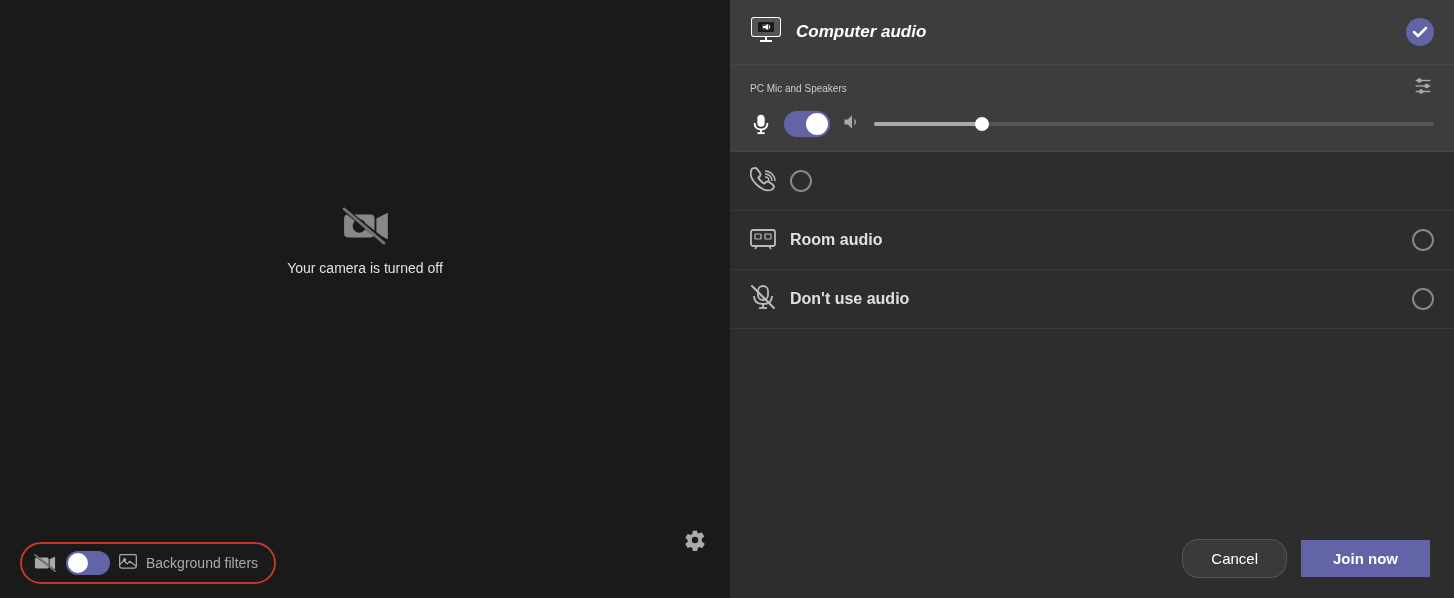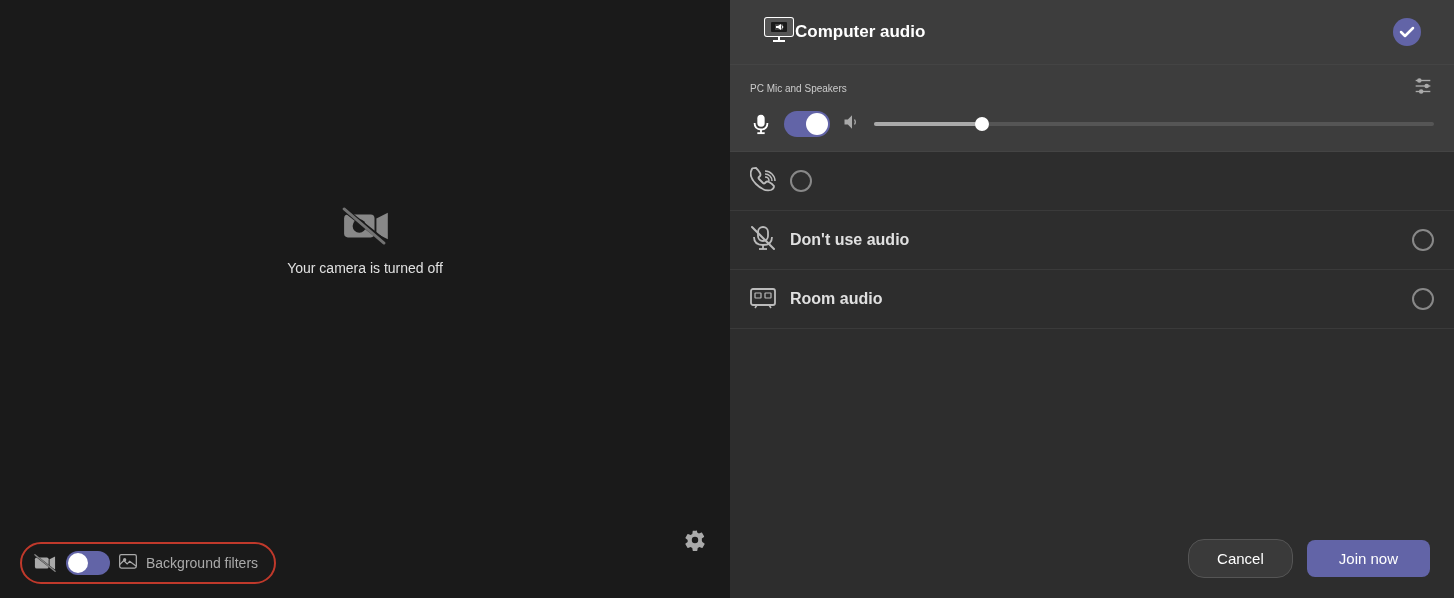--- a/index.html
+++ b/index.html
@@ -161,24 +161,26 @@
       height: 598px;
       background: #2d2d2d;
       display: flex;
       flex-direction: column;
       padding: 0;
     }
 
     
     .audio-option-selected {
       background: #3d3d3d;
-      padding: 14px 33px;
-      display: flex;
-      align-items: center;
+      padding: 14px 20px;
+      display: flex;
+      align-items: center;
+      gap: 14px;
       border-bottom: 1px solid #444;
+      font-style: italic;
     }
 
     .audio-option-selected .option-icon svg {
       width: 32px;
       height: 32px;
       fill: #fff;
     }
 
     .audio-option-selected .option-label {
       font-size: 17px;
@@ -350,24 +352,24 @@
       color: #fff;
       font-size: 15px;
       font-weight: 500;
       cursor: pointer;
     }
 
     .join-btn {
       padding: 10px 32px;
       background: #6264a7;
       border: none;
-      border-radius: 8px;
+      border-radius: 0;
       color: #fff;
       font-size: 15px;
-      font-weight: 400;
+      font-weight: 700;
       cursor: pointer;
     }
   </style>
 </head>
 <body>
 
 <div class="left-panel">
   <div class="camera-off-area">
     <div class="camera-off-icon">
       <svg viewBox="0 0 24 20" xmlns="http://www.w3.org/2000/svg">
@@ -494,43 +496,43 @@
         <path d="M15 5 Q19 5 22 8 Q25 11 25 15" fill="none" stroke="#bbb" stroke-width="1.5"></path>
         <path d="M15 8 Q18 8 20 10 Q22 12 22 15" fill="none" stroke="#bbb" stroke-width="1.5"></path>
         <path d="M15 11 Q17 11 18 12 Q19 13 19 15" fill="none" stroke="#bbb" stroke-width="1.5"></path>
       </svg>
     </div>
     <div class="radio-btn"></div>
   </div>
 
   <div class="audio-option">
     <div class="option-icon">
+      <svg viewBox="0 0 26 22" xmlns="http://www.w3.org/2000/svg">
+        <rect x="1" y="3" width="24" height="16" rx="2" fill="none" stroke="#bbb" stroke-width="1.8"></rect>
+        <line x1="7" y1="19" x2="5" y2="22" stroke="#bbb" stroke-width="1.5"></line>
+        <line x1="19" y1="19" x2="21" y2="22" stroke="#bbb" stroke-width="1.5"></line>
+        <rect x="5" y="7" width="6" height="5" rx="0.5" fill="none" stroke="#bbb" stroke-width="1.2"></rect>
+        <rect x="15" y="7" width="6" height="5" rx="0.5" fill="none" stroke="#bbb" stroke-width="1.2"></rect>
+      </svg>
+    </div>
+    <span class="option-label">Room audio</span>
+    <div class="radio-btn"></div>
+  </div>
+
+  <div class="audio-option">
+    <div class="option-icon">
       <svg viewBox="0 0 26 26" xmlns="http://www.w3.org/2000/svg">
         <rect x="8" y="2" width="10" height="14" rx="5" fill="none" stroke="#bbb" stroke-width="1.8"></rect>
         <path d="M4 12 Q4 20 13 20 Q22 20 22 12" fill="none" stroke="#bbb" stroke-width="1.8"></path>
         <line x1="13" y1="20" x2="13" y2="24" stroke="#bbb" stroke-width="1.8"></line>
         <line x1="9" y1="24" x2="17" y2="24" stroke="#bbb" stroke-width="1.8"></line>
         <line x1="2" y1="2" x2="24" y2="24" stroke="#bbb" stroke-width="2" stroke-linecap="round"></line>
       </svg>
     </div>
     <span class="option-label">Don't use audio</span>
     <div class="radio-btn"></div>
   </div>
 
-  <div class="audio-option">
-    <div class="option-icon">
-      <svg viewBox="0 0 26 22" xmlns="http://www.w3.org/2000/svg">
-        <rect x="1" y="3" width="24" height="16" rx="2" fill="none" stroke="#bbb" stroke-width="1.8"></rect>
-        <line x1="7" y1="19" x2="5" y2="22" stroke="#bbb" stroke-width="1.5"></line>
-        <line x1="19" y1="19" x2="21" y2="22" stroke="#bbb" stroke-width="1.5"></line>
-        <rect x="5" y="7" width="6" height="5" rx="0.5" fill="none" stroke="#bbb" stroke-width="1.2"></rect>
-        <rect x="15" y="7" width="6" height="5" rx="0.5" fill="none" stroke="#bbb" stroke-width="1.2"></rect>
-      </svg>
-    </div>
-    <span class="option-label">Room audio</span>
-    <div class="radio-btn"></div>
-  </div>
-
   <div class="bottom-actions">
     <button class="cancel-btn">Cancel</button>
     <button class="join-btn">Join now</button>
   </div>
 </div>
 
 </body></html>

